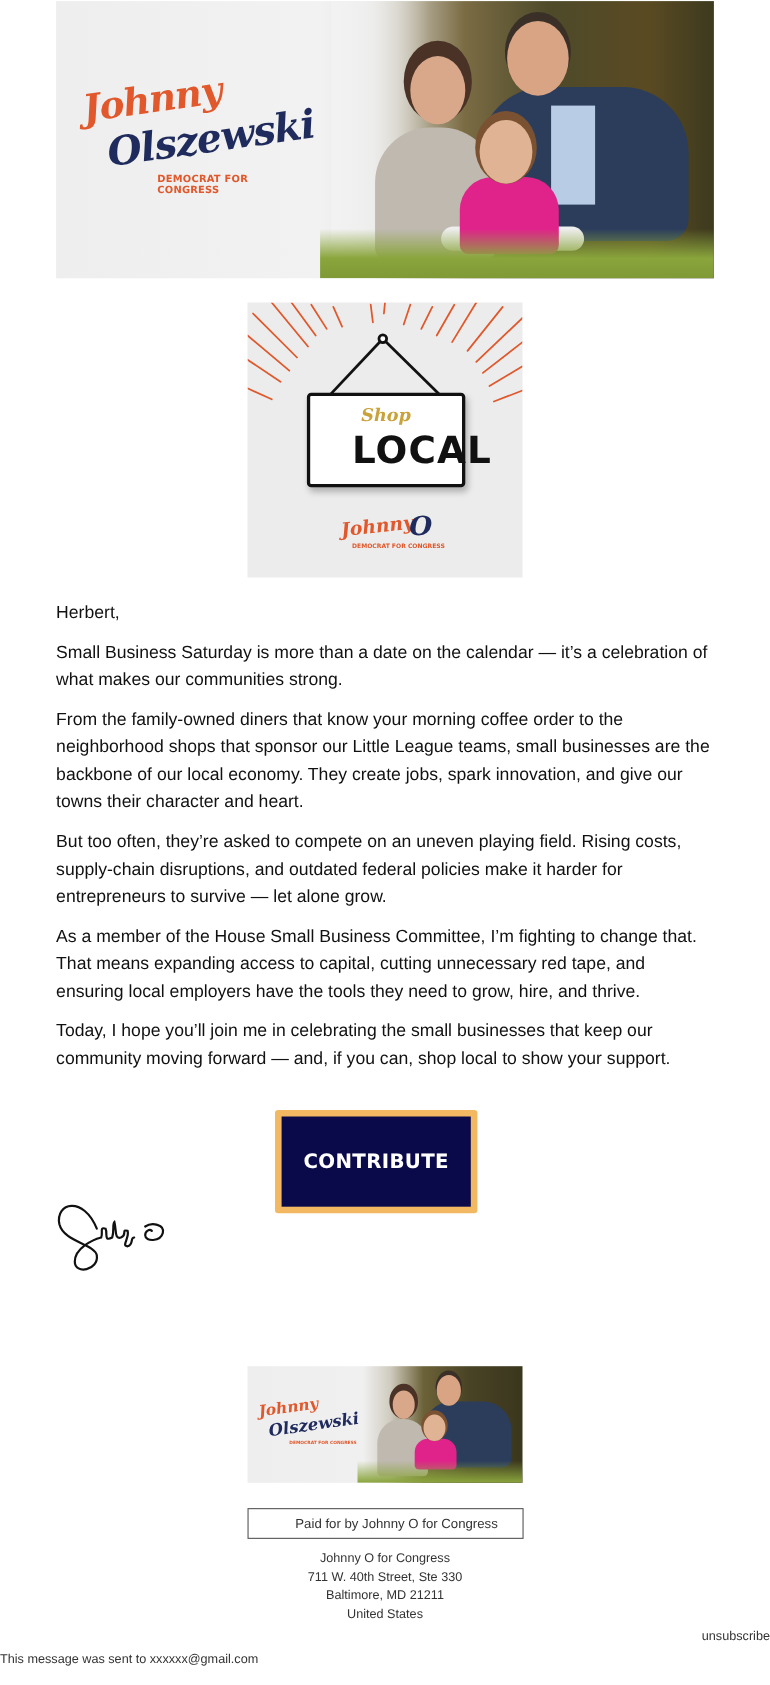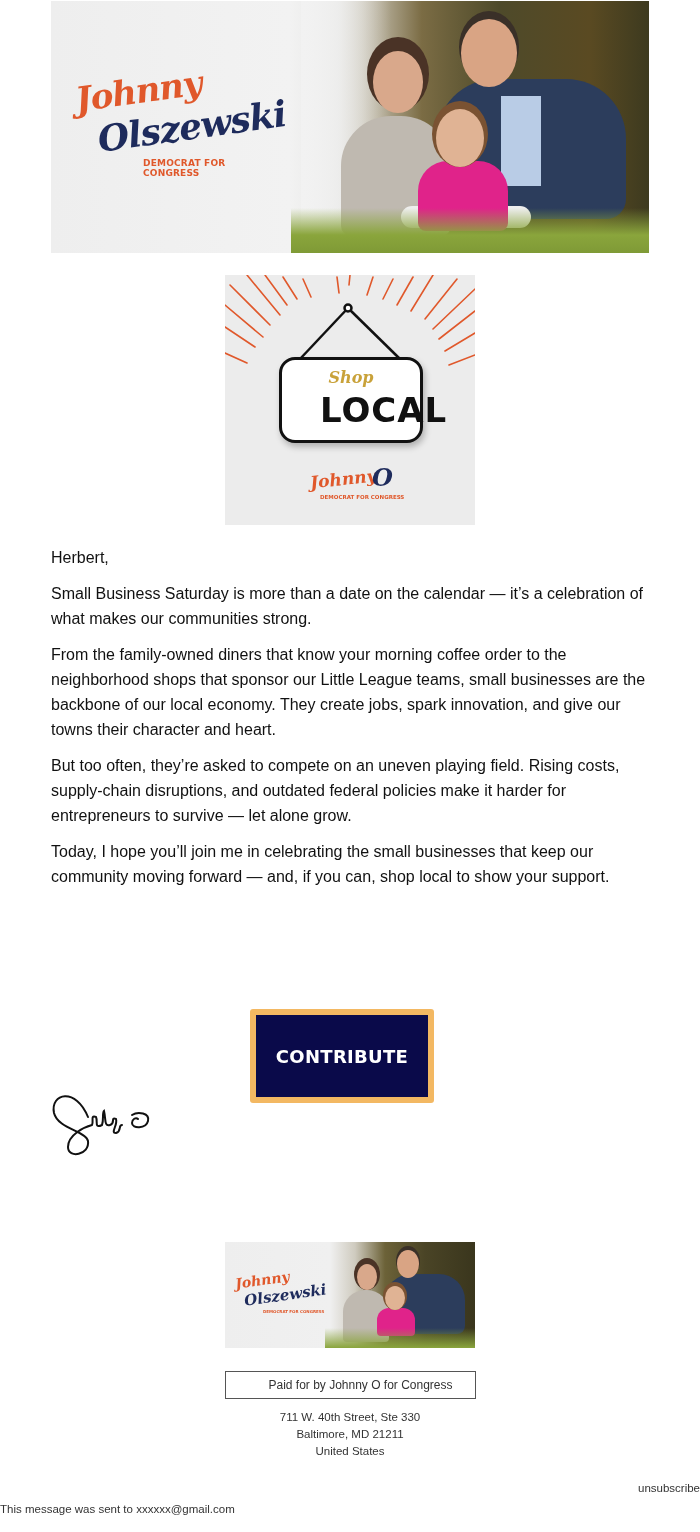--- a/index.html
+++ b/index.html
@@ -26,21 +26,21 @@
   .p-man-body { left: 385px; top: 78px; width: 190px; height: 140px; background: #2c3d5c; border-radius: 60px 60px 20px 20px; }
   .p-man-shirt { left: 450px; top: 95px; width: 40px; height: 90px; background: #b9cce6; }
   .p-man-head { left: 410px; top: 18px; width: 56px; height: 68px; background: #d9a484; border-radius: 50%; box-shadow: 0 -6px 0 2px #3a3028; }
   .p-girl-body { left: 367px; top: 160px; width: 90px; height: 70px; background: #e0238a; border-radius: 30px 30px 8px 8px; }
   .p-girl-head { left: 385px; top: 108px; width: 48px; height: 58px; background: #e0b394; border-radius: 50%; box-shadow: 0 -4px 0 4px #7a5232; }
   .p-girl-legs { left: 350px; top: 205px; width: 130px; height: 22px; background: #eeeeee; border-radius: 12px; }
 
   
   .shop { position: absolute; left: 225px; top: 275px; width: 250px; height: 250px; background: #ececec; overflow: hidden; }
   .shop svg { position: absolute; left: 0; top: 0; }
-  .sign { position: absolute; left: 54px; top: 82px; width: 144px; height: 86px; background: #ffffff; border: 3px solid #111; border-radius: 16px; box-shadow: 2px 4px 6px rgba(0,0,0,0.25); }
+  .sign { position: absolute; left: 54px; top: 82px; width: 144px; height: 86px; background: #ffffff; border: 3px solid #111; border-radius: 4px; box-shadow: 2px 4px 6px rgba(0,0,0,0.25); }
   .sign .shop-word { position: absolute; left: 0; right: 0; top: 8px; text-align: center; font-family: "DejaVu Serif", serif; font-style: italic; font-weight: bold; font-size: 16px; color: #c9a23a; }
   .sign .local-word { position: absolute; left: 0; right: 0; top: 30px; text-align: center; font-family: "DejaVu Sans", sans-serif; font-weight: bold; font-size: 34px; color: #111; letter-spacing: 1px; padding-left: 38px; }
   .shop-logo { position: absolute; left: 85px; top: 192px; width: 100px; height: 40px; }
   .shop-logo .j { position: absolute; left: 0; top: 2px; font-family: "DejaVu Serif", serif; font-style: italic; font-weight: bold; font-size: 17px; color: #e0582b; transform: rotate(-6deg); }
   .shop-logo .o { position: absolute; left: 62px; top: -4px; font-family: "DejaVu Serif", serif; font-style: italic; font-weight: bold; font-size: 24px; color: #1e2b5c; }
   .shop-logo .d { position: absolute; left: 10px; top: 27px; font-family: "DejaVu Sans", sans-serif; font-weight: bold; font-size: 5.5px; color: #e0582b; white-space: nowrap; }
 
   
   .copy { position: absolute; left: 51px; top: 545px; width: 600px; font-size: 16px; line-height: 25px; color: #111; }
   .copy p { margin-bottom: 11px; }
@@ -133,20 +133,21 @@
       <span class="o">O</span>
       <span class="d">DEMOCRAT FOR CONGRESS</span>
     </div>
   </div>
 
   <div class="copy">
     <p>Herbert,</p>
     <p>Small Business Saturday is more than a date on the calendar — it’s a celebration of what makes our communities strong.</p>
     <p>From the family-owned diners that know your morning coffee order to the neighborhood shops that sponsor our Little League teams, small businesses are the backbone of our local economy. They create jobs, spark innovation, and give our towns their character and heart.</p>
     <p>But too often, they’re asked to compete on an uneven playing field. Rising costs, supply-chain disruptions, and outdated federal policies make it harder for entrepreneurs to survive — let alone grow.</p>
+    <p>As a member of the House Small Business Committee, I’m fighting to change that. That means expanding access to capital, cutting unnecessary red tape, and ensuring local employers have the tools they need to grow, hire, and thrive.</p>
     <p>Today, I hope you’ll join me in celebrating the small businesses that keep our community moving forward — and, if you can, shop local to show your support.</p>
   </div>
 
   <a class="cta">
     <span class="inner">CONTRIBUTE</span>
   </a>
 
   <div class="signature">
     <svg width="120" height="80" viewBox="0 0 120 80">
       <path d="M42 32 C 30 2, 4 8, 8 28 C 12 44, 40 46, 42 56 C 44 70, 22 74, 22 62 C 22 50, 38 42, 46 40 C 48 36, 44 30, 50 32 C 52 36, 48 44, 56 40 C 58 34, 56 28, 58 26 C 60 34, 58 42, 64 40 C 70 38, 64 32, 70 34 C 72 40, 64 48, 70 48 C 76 46, 72 40, 76 40" stroke="#111" stroke-width="2" fill="none" stroke-linecap="round"></path>
@@ -165,20 +166,21 @@
     <div class="logo-small">
       <span class="j">Johnny</span>
       <span class="o">Olszewski</span>
       <span class="d">DEMOCRAT FOR CONGRESS</span>
     </div>
   </div>
 
   <div class="paid">Paid for by Johnny O for Congress</div>
 
   <div class="addr">
+    <div>Johnny O for Congress</div>
     <div>711 W. 40th Street, Ste 330</div>
     <div>Baltimore, MD 21211</div>
     <div>United States</div>
   </div>
 
   <a class="unsub">unsubscribe</a>
 
   <div class="sent">
     <span>This message was sent to </span><span>xxxxxx@gmail.com</span>
   </div>

